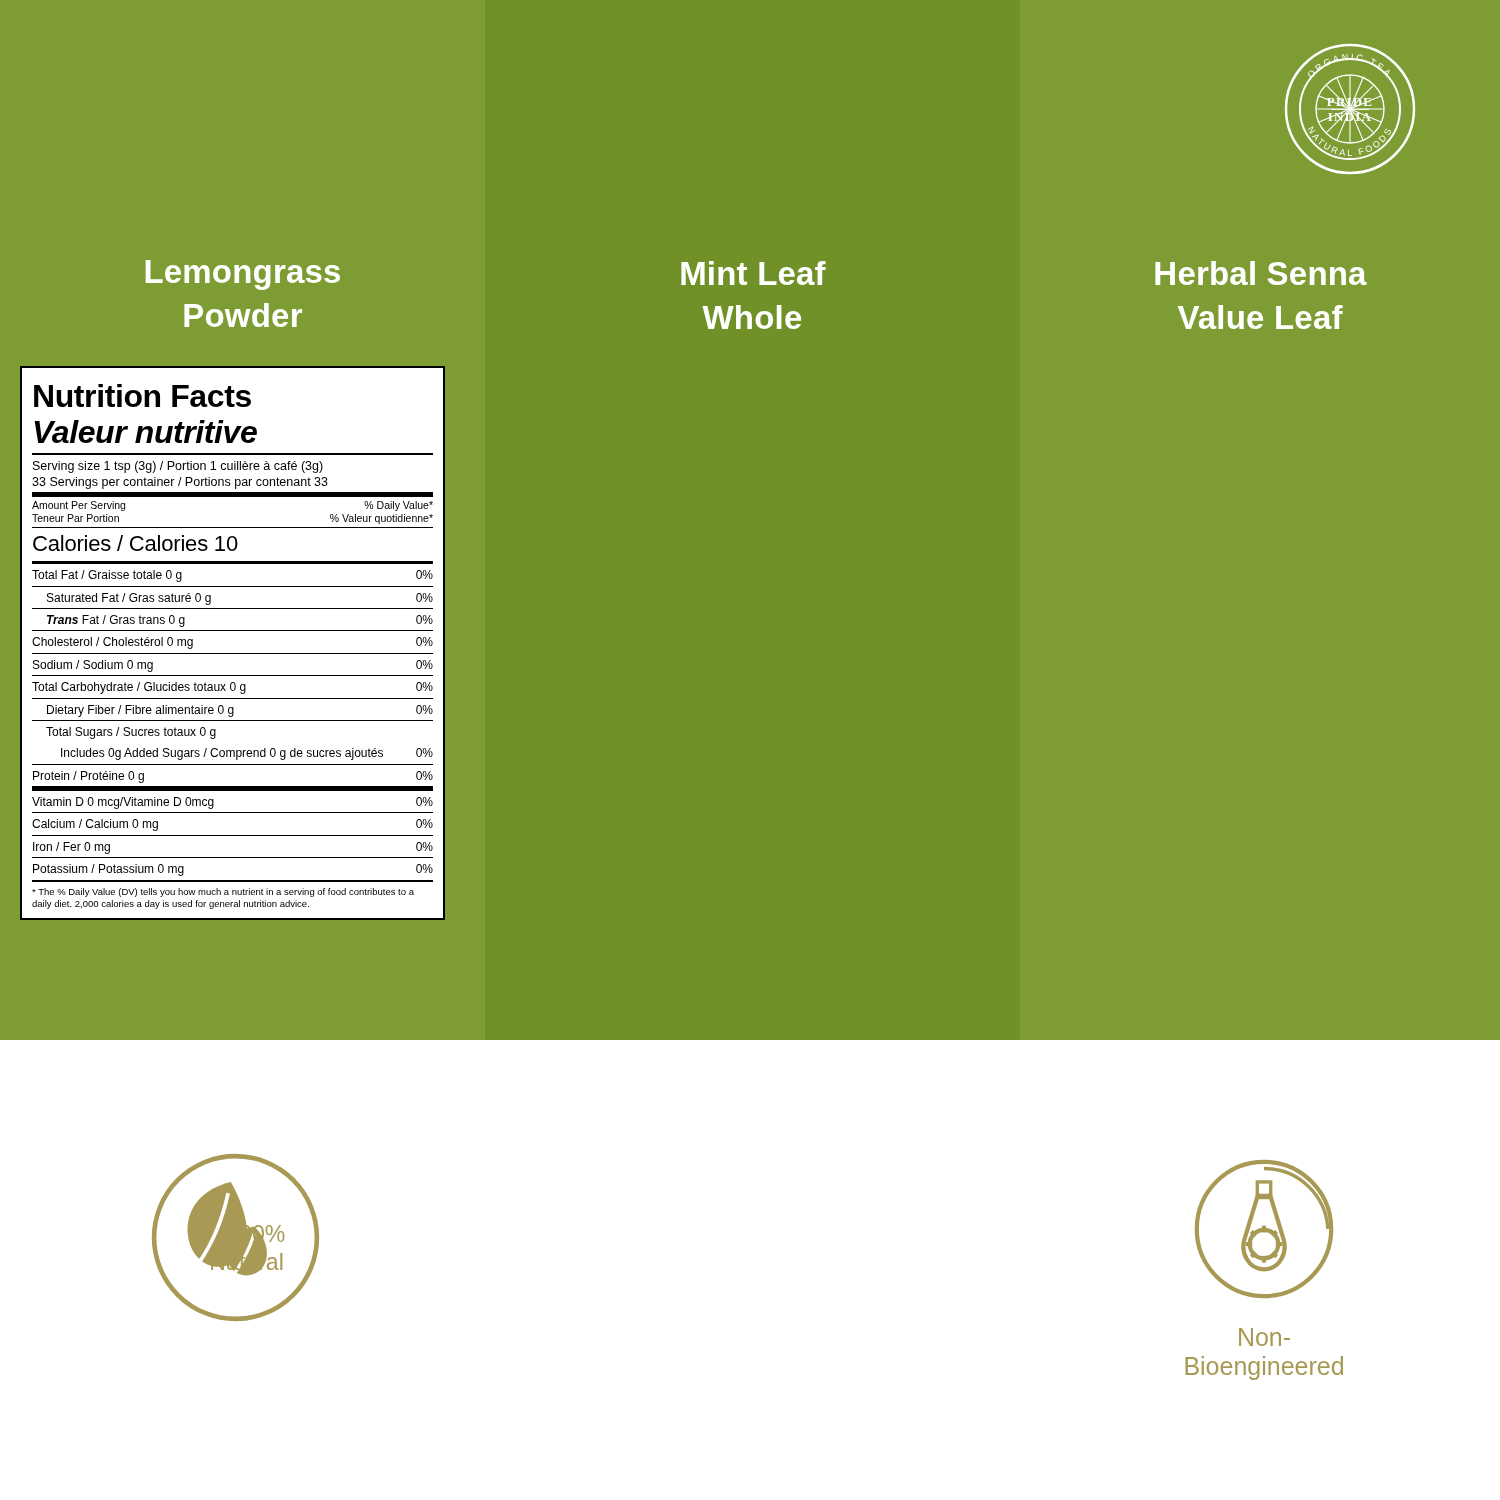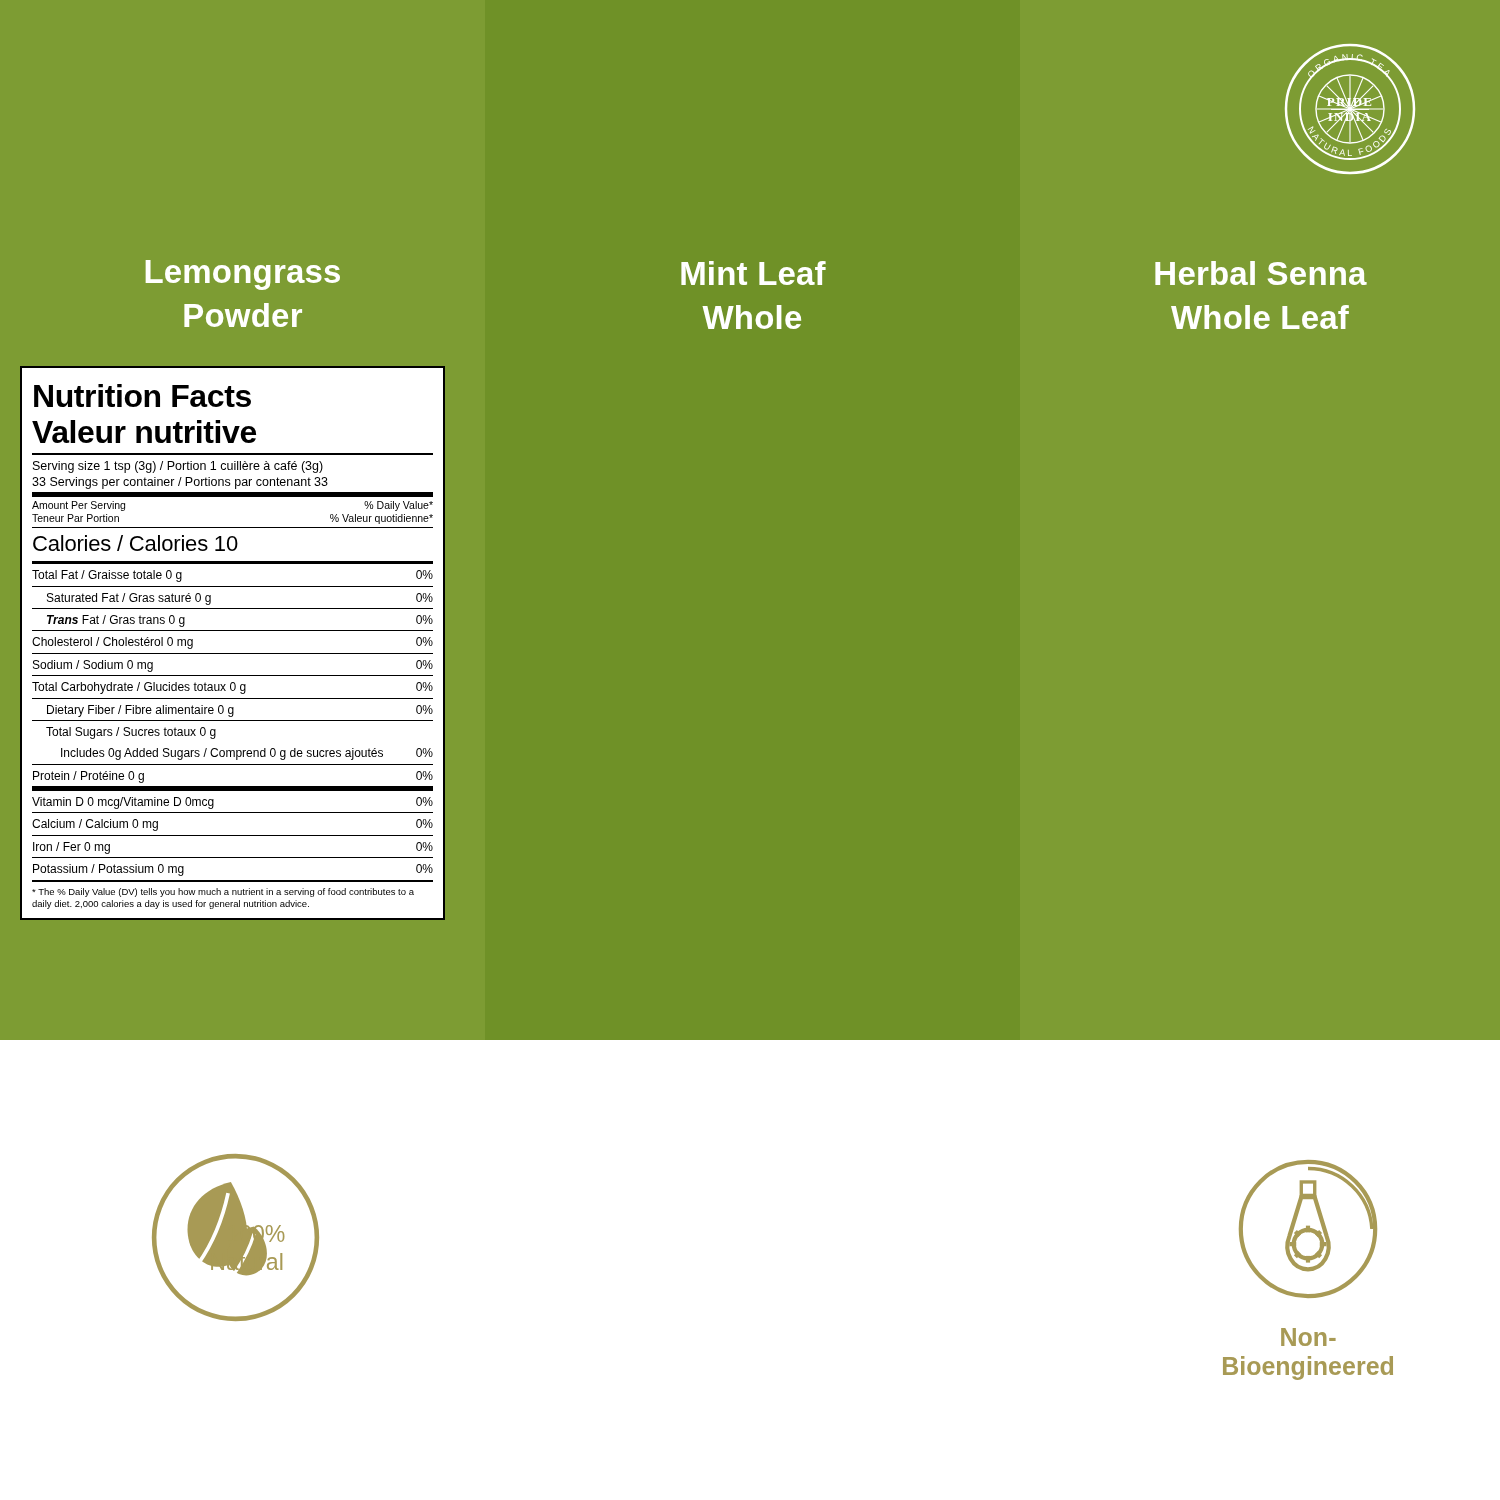--- a/index.html
+++ b/index.html
@@ -59,21 +59,21 @@
   .nf.n0 { left: 20px; top: 366px; width: 425px; }
   .nf.n1 { left: 543px; top: 371px; width: 428px; }
 
   .nf-title {
     font-weight: bold;
     font-size: 32px;
     line-height: 1.14;
     letter-spacing: -0.4px;
     margin: 2px 0 2px 0;
   }
-  .nf-title .t2 { display: block; }
+  .nf-title .t2 { display: block; font-style: italic; }
 
   .rule-thin { border-top: 1px solid #000; }
   .rule-med { border-top: 2px solid #000; }
   .rule-mid { border-top: 5px solid #000; }
 
   .serving {
     font-size: 12.5px;
     line-height: 1.28;
     padding: 3px 0 2px 0;
   }
@@ -125,21 +125,21 @@
   }
   .badge .cap {
     font-size: 25px;
     line-height: 1.14;
     color: #a89a55;
     margin-top: 6px;
   }
   .b0 { left: 110px; top: 105px; width: 250px; }
   .b1 { left: 450px; top: 105px; width: 250px; }
   .b2 { left: 795px; top: 110px; width: 230px; }
-  .b3 { left: 1168px; top: 105px; width: 280px; font-weight: bold; }
+  .b3 { left: 1124px; top: 105px; width: 280px; }
 </style>
 </head>
 <body>
 
 <div class="page">
 
   <div class="panels">
 
     <div class="panel p0">
       <div class="panel-title">
@@ -347,21 +347,21 @@
           <div class="dv">0%</div>
         </div>
         <div class="rule-med"></div>
         <div class="footnote">* The % Daily Value (DV) tells you how much a nutrient in a serving of food contributes to a daily diet. 2,000 calories a day is used for general nutrition advice.</div>
       </div>
     </div>
 
     <div class="panel p2">
       <div class="panel-title">
         <span>Herbal Senna</span><br>
-        <span>Whole Leaf</span>
+        <span>Value Leaf</span>
       </div>
 
     </div>
   </div>
 
   <div class="seal">
     <svg viewBox="0 0 134 134" width="134" height="134" aria-hidden="true">
       <defs>
         <path id="arcTop" d="M 18,67 A 49,49 0 0 1 116,67"></path>
         <path id="arcBot" d="M 20,67 A 47,47 0 0 0 114,67"></path>

